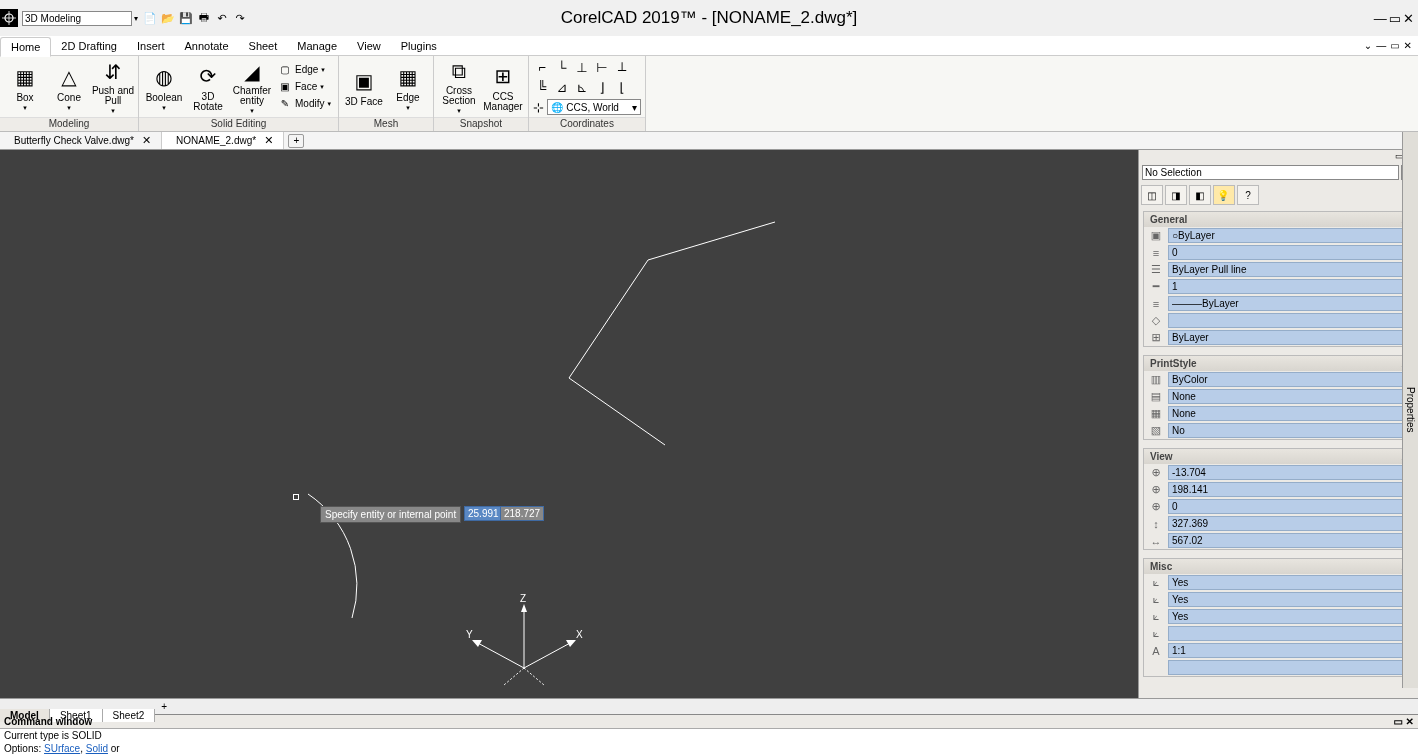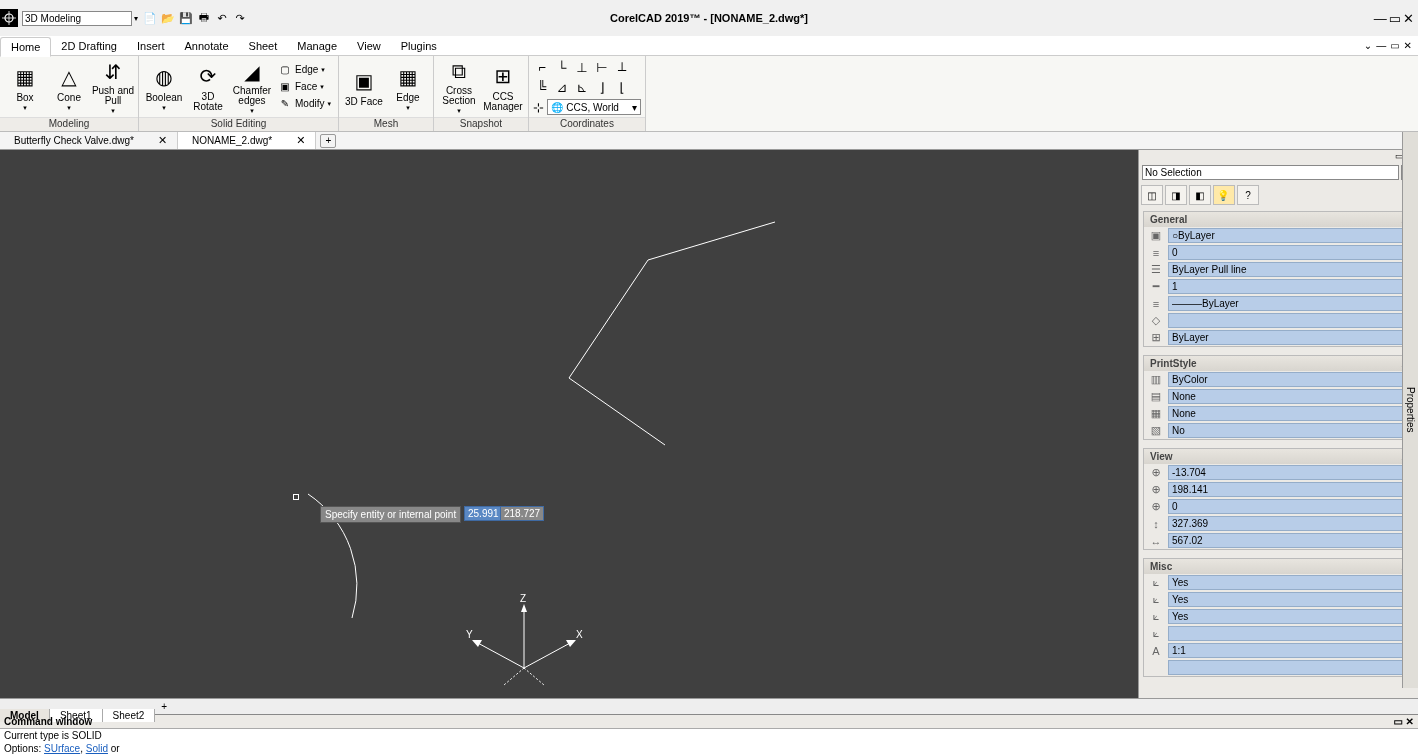--- a/index.html
+++ b/index.html
@@ -4,21 +4,21 @@
 <style>
 * { box-sizing: border-box; margin: 0; padding: 0; font-family: "Segoe UI", Tahoma, sans-serif; }
 body { width: 1418px; height: 754px; background: #fff; overflow: hidden; position: relative; }
 
 
 .titlebar { height: 36px; background: #f0f0f0; display: flex; align-items: center; font-size: 11px; position: relative; }
 .titlebar .appicon { width: 18px; height: 18px; background: #000; display: flex; align-items: center; justify-content: center; margin-right: 4px; }
 .titlebar .workspace-dd { font-size: 10px; border: 1px solid #888; background: #fff; padding: 0 2px; height: 15px; width: 110px; }
 .titlebar .qat { display: flex; gap: 2px; margin-left: 4px; }
 .titlebar .qat span { width: 16px; height: 16px; display: inline-flex; align-items: center; justify-content: center; cursor: pointer; }
-.titlebar .title { position: absolute; left: 50%; transform: translateX(-50%); font-size: 11px; font-weight: bold; }
+.titlebar .title { position: absolute; left: 50%; transform: translateX(-50%); font-size: 17px; }
 .titlebar .winbtns { margin-left: auto; display: flex; gap: 2px; font-size: 13px; padding-right: 4px; }
 
 
 .menutabs { height: 20px; background: #fff; border-bottom: 1px solid #ccc; display: flex; align-items: center; font-size: 11px; position: relative; }
 .menutabs .tab { padding: 3px 10px; cursor: pointer; }
 .menutabs .tab.active { background: #fff; border: 1px solid #ccc; border-bottom: 1px solid #fff; border-radius: 3px 3px 0 0; position: relative; top: 1px; }
 .menutabs .right { margin-left: auto; display: flex; gap: 4px; padding-right: 6px; font-size: 10px; }
 
 
 .ribbon { height: 76px; background: #f7f7f4; border-bottom: 1px solid #bbb; display: flex; font-size: 10px; }
@@ -30,21 +30,21 @@
 .bigbtn .lbl { font-size: 10px; text-align: center; line-height: 1; }
 .smallrows { display: flex; flex-direction: column; gap: 1px; }
 .smallbtn { display: flex; align-items: center; gap: 3px; font-size: 10px; cursor: pointer; padding: 1px 3px; }
 .smallbtn .ic { width: 14px; height: 14px; display:inline-flex; align-items:center; justify-content:center; }
 .coordgrid { display: grid; grid-template-columns: repeat(5, 18px); grid-template-rows: repeat(2, 18px); gap: 2px; }
 .coordgrid span { width:18px;height:18px;display:flex;align-items:center;justify-content:center;font-size:13px;cursor:pointer; }
 .ccs-dd { font-size:10px; border:1px solid #888; background:#fff; padding:0 3px; height:16px; display:flex; align-items:center; gap:3px;}
 
 
 .doctabs { height: 18px; background: #f4f4f4; border-bottom: 1px solid #999; display: flex; align-items: center; font-size: 10px; }
-.doctab { padding: 2px 10px 2px 14px; display: flex; align-items: center; gap: 24px; border-right: 1px solid #ccc; cursor:pointer; }
+.doctab { padding: 2px 10px 2px 14px; display: flex; align-items: center; gap: 8px; border-right: 1px solid #ccc; cursor:pointer; }
 .doctab.active { background: #fff; }
 .doctab .close { font-size: 11px; cursor: pointer; }
 .addtab { width:16px; height:14px; border:1px solid #999; display:flex;align-items:center;justify-content:center; margin-left:4px; cursor:pointer; border-radius:2px;}
 
 
 .main { display:flex; height: 548px; }
 .canvas { flex:1; background:#404040; position:relative; }
 .proppanel { width:280px; background:#eceae6; border-left:1px solid #999; display:flex; flex-direction:column; font-size:10px; overflow:hidden; }
 .proppanel .selrow { display:flex; padding:3px; gap:2px; }
 .proppanel .selrow input { flex:1; font-size:10px; border:1px solid #888; height:15px; padding:0 2px; }
@@ -155,21 +155,21 @@
           <div class="lbl">Boolean</div>
           <div style="font-size:7px">▾</div>
         </div>
       <div class="bigbtn">
           <div class="ic">⟳</div>
           <div class="lbl">3D Rotate</div>
         </div>
       <div class="bigbtn">
           <div class="ic">◢</div>
           <div class="lbl" style="white-space:pre">Chamfer
-edges</div>
+entity</div>
           <div style="font-size:7px">▾</div>
         </div>
       <div class="smallrows">
         <div class="smallbtn">
             <span class="ic">▢</span>
             <span>Edge</span>
             <span style="font-size:7px">▾</span>
           </div>
         <div class="smallbtn">
             <span class="ic">▣</span>

